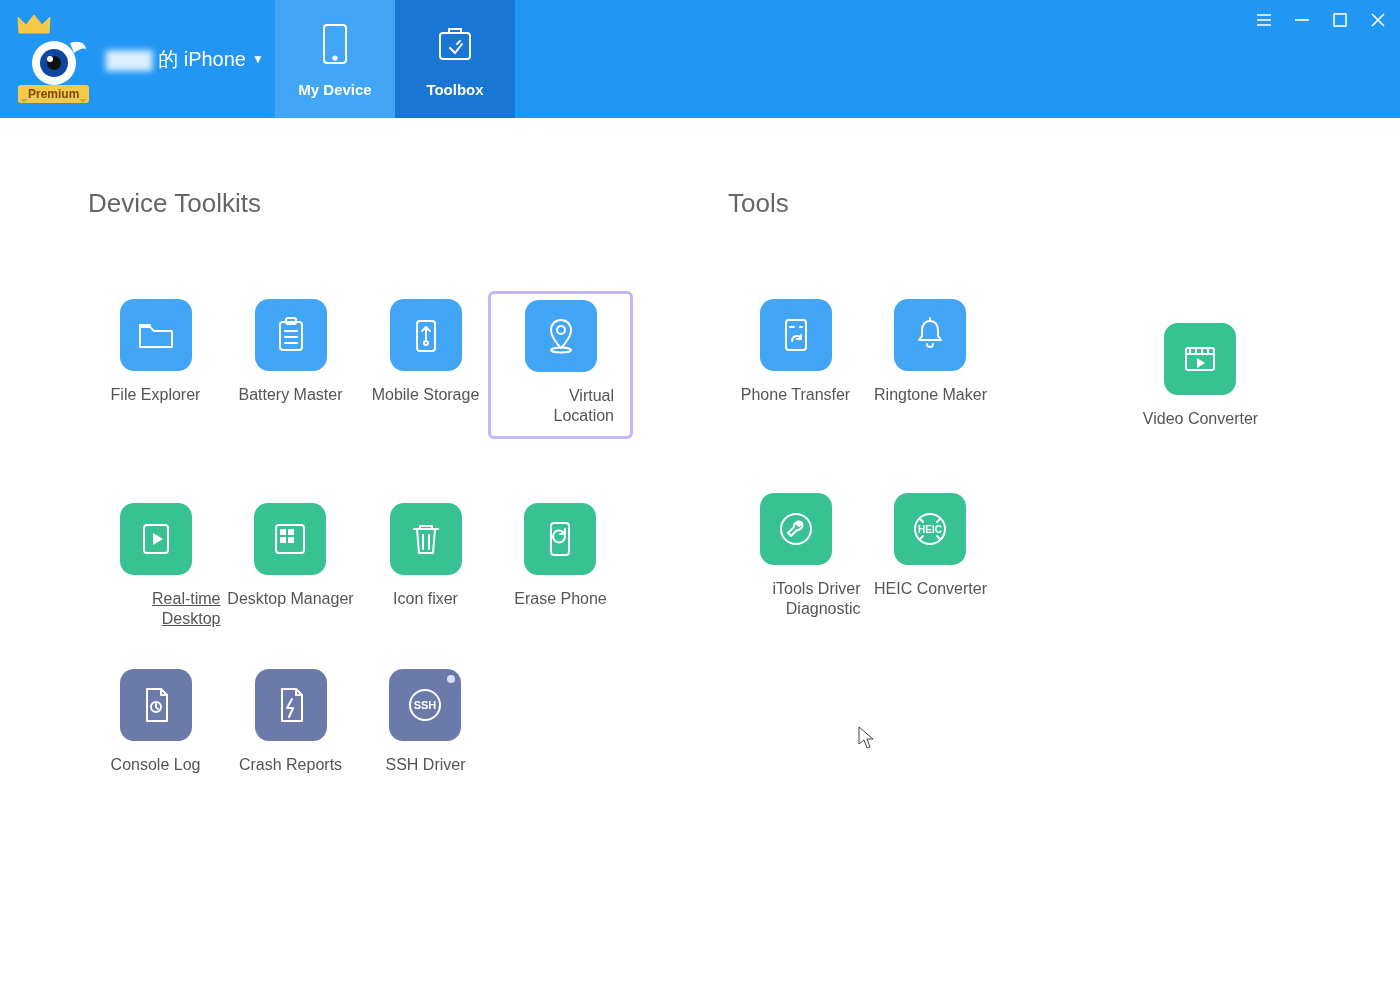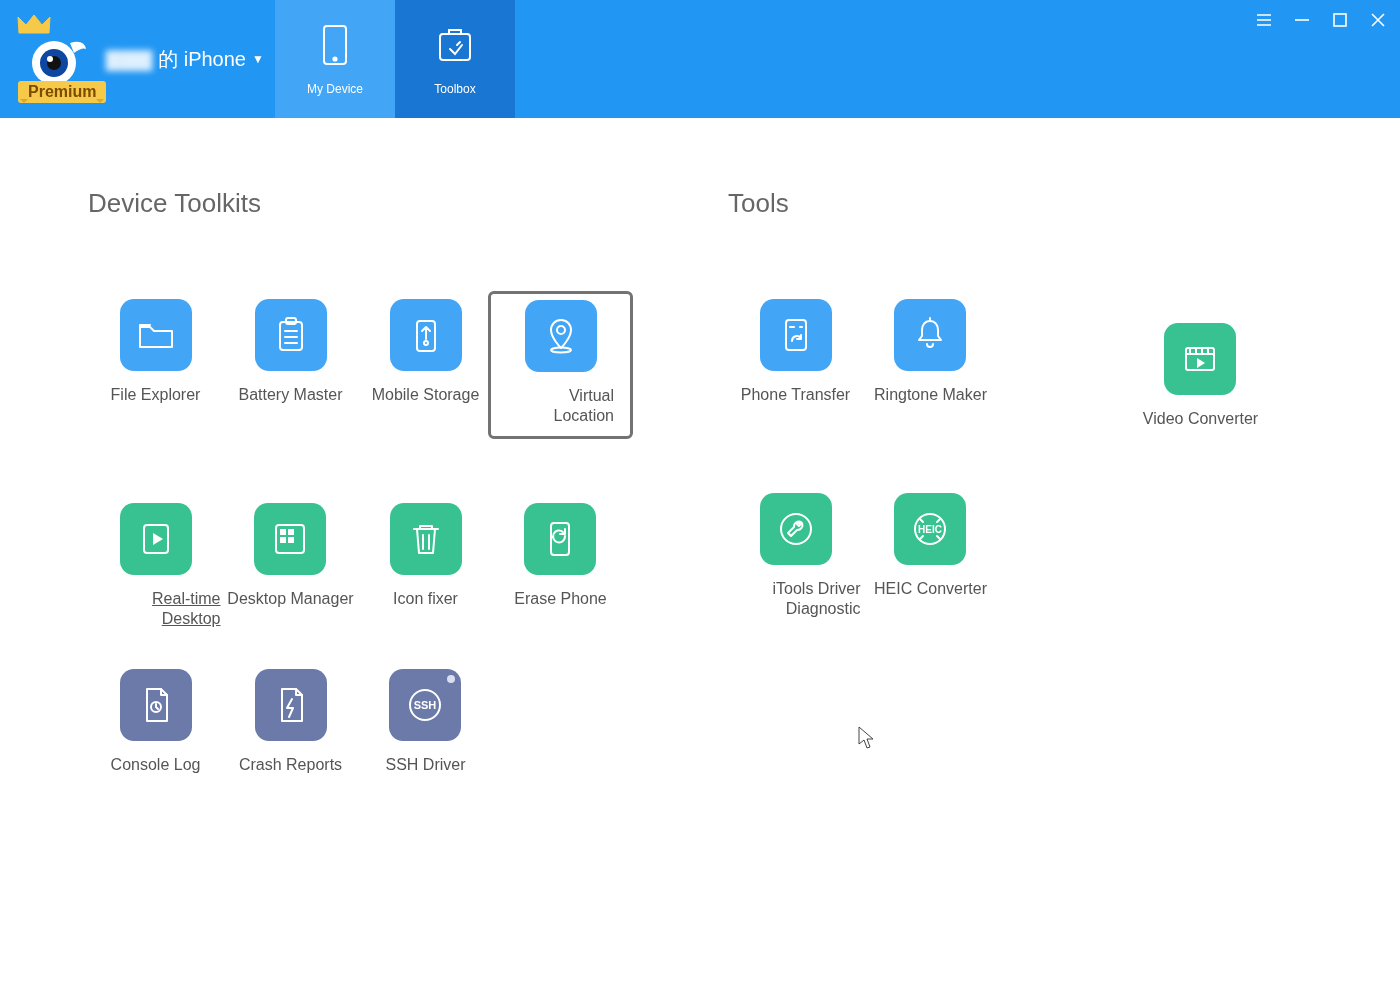--- a/index.html
+++ b/index.html
@@ -34,21 +34,21 @@
     position: absolute;
     top: 20px; left: 14px;
     width: 64px; height: 64px;
   }
   .eye-logo svg { width: 100%; height: 100%; }
   .premium-ribbon {
     position: absolute;
     left: 8px; bottom: 6px;
     background: #f7c948;
     color: #7a4b00;
-    font-size: 16px;
+    font-size: 12px;
     font-weight: 600;
     padding: 2px 10px;
     border-radius: 3px;
   }
   .premium-ribbon::before,
   .premium-ribbon::after {
     content: "";
     position: absolute;
     bottom: -4px;
     border: 4px solid transparent;
@@ -72,22 +72,23 @@
   
   .tabs { display: flex; }
   .tab {
     width: 120px;
     display: flex;
     flex-direction: column;
     align-items: center;
     justify-content: center;
     gap: 14px;
     color: #fff;
-    font-size: 12px;
+    font-size: 15px;
     cursor: pointer;
+    font-weight: bold;
   }
   .tab.light { background: #42a5f5; }
   .tab.active { background: #1976d2; }
   .tab .ticon { width: 46px; height: 46px; }
   .tab .ticon svg { width: 100%; height: 100%; stroke: #fff; }
   
   .win-controls {
     position: absolute;
     top: 8px; right: 10px;
     display: flex;
@@ -157,21 +158,21 @@
     background: #d9def0;
     border-radius: 50%;
   }
   .tool-label {
     font-size: 16px;
     color: #555;
     line-height: 1.25;
     max-width: 130px;
   }
   .hlbox {
-    border: 3px solid #737373;
+    border: 3px solid #c4b5fd;
     border-radius: 6px;
     padding: 6px 16px 10px 16px;
     margin-top: -8px;
   }
   
   .cursor {
     position: absolute;
     left: 858px; top: 726px;
     width: 18px; height: 24px;
     pointer-events: none;

